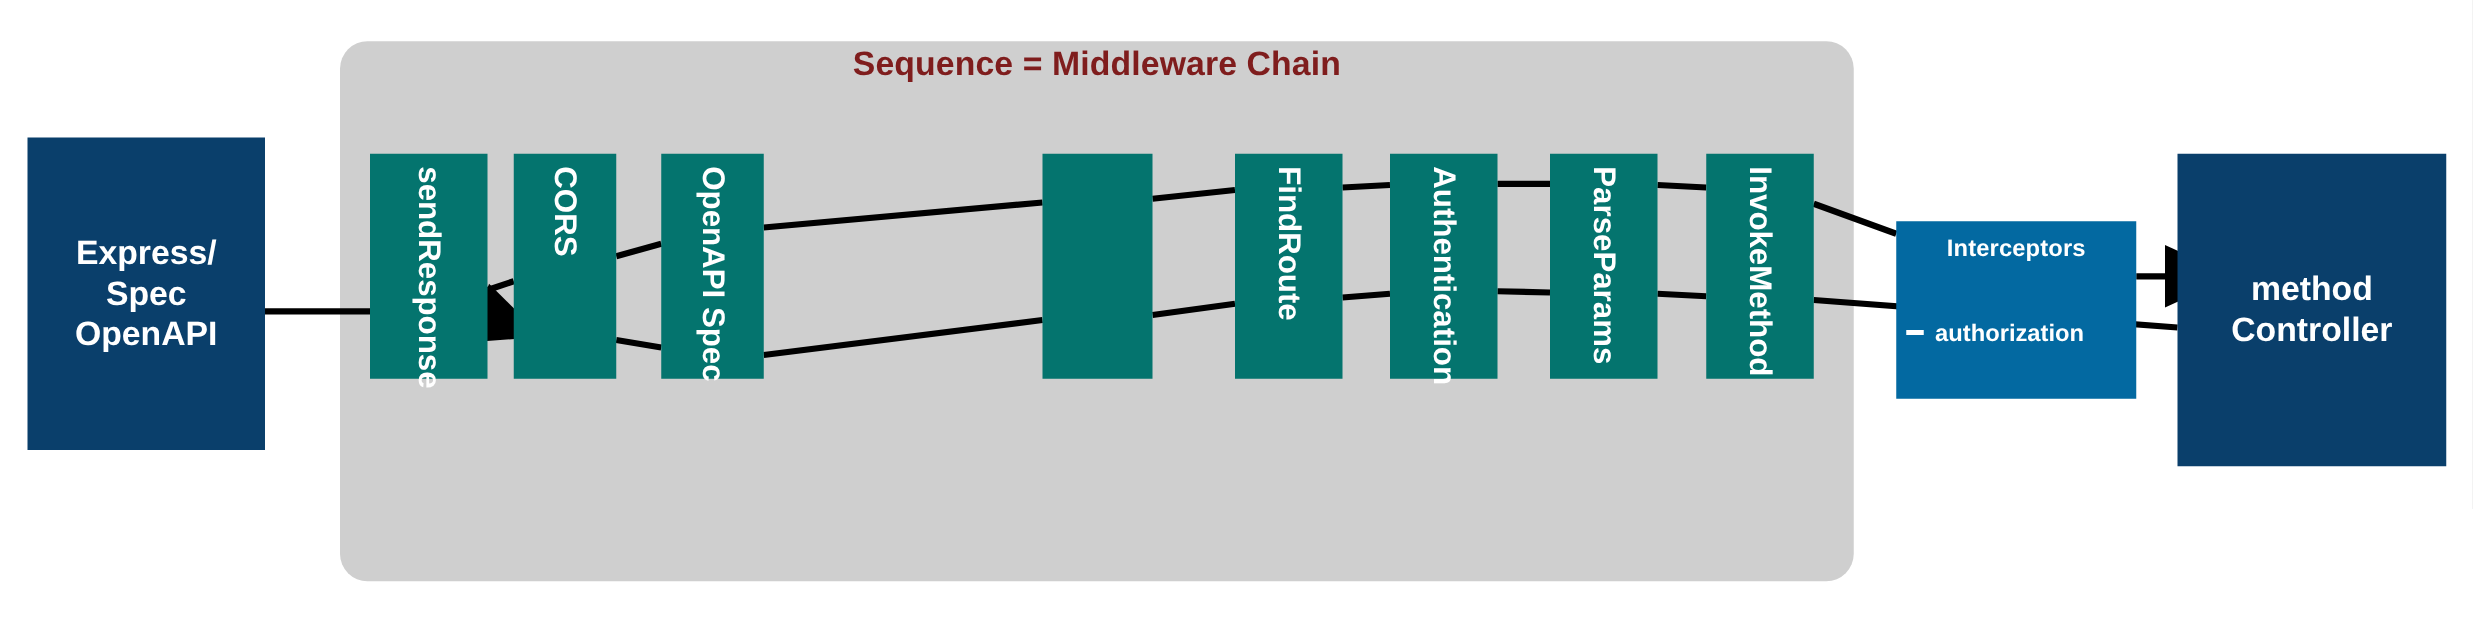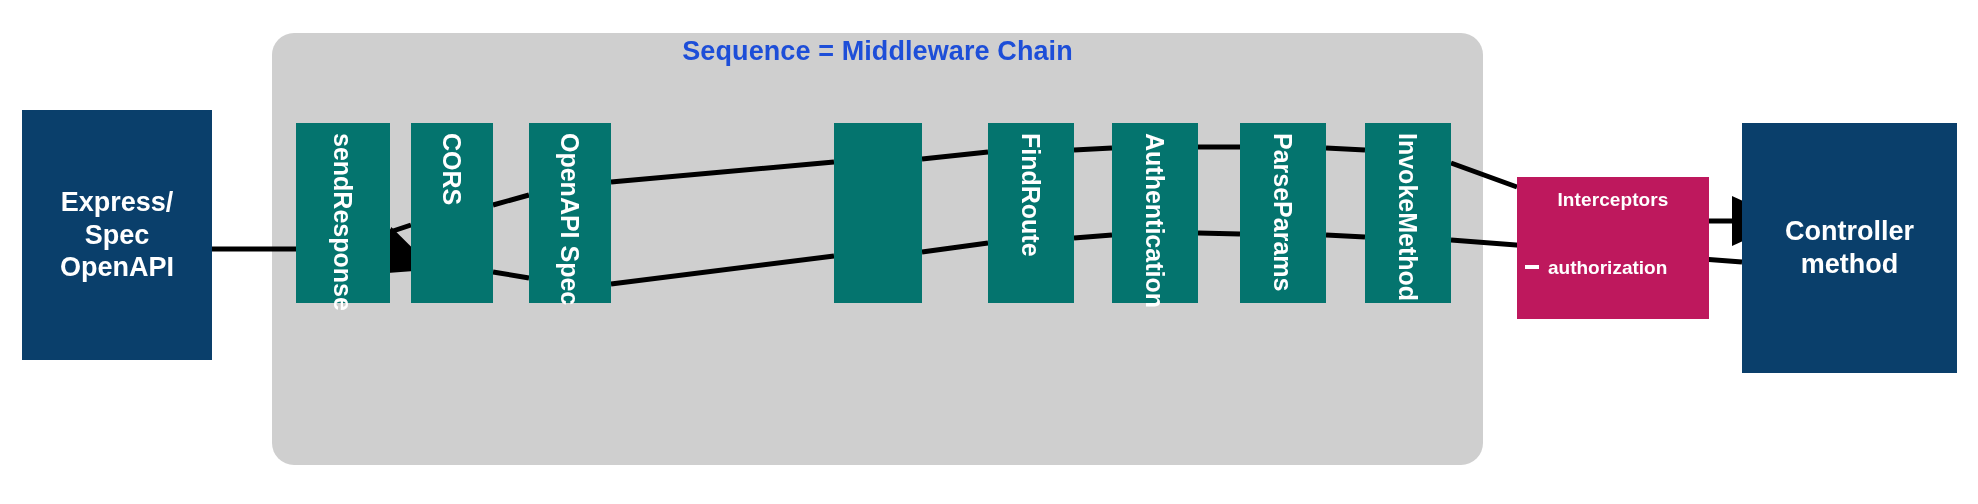--- a/index.html
+++ b/index.html
@@ -8,37 +8,37 @@
 
   #stage{position:absolute;left:0;top:0;width:1978px;height:504px;}
 
   
   .chain-panel{
     position:absolute;left:272px;top:33px;width:1211px;height:432px;
     background:#cfcfcf;border-radius:22px;
   }
   .chain-title{
     position:absolute;left:272px;top:36px;width:1211px;
-    text-align:center;font-size:27px;font-weight:bold;color:#1d4ed8;
+    text-align:center;font-size:27px;font-weight:bold;color:#7f1d1d;
     letter-spacing:0.1px;
   }
 
   
   .navy-box{
     position:absolute;background:#0a3f6b;color:#ffffff;
     display:flex;align-items:center;justify-content:center;text-align:center;
     font-size:27px;font-weight:bold;line-height:1.22;
   }
   #express-box{left:22px;top:110px;width:190px;height:250px;}
   #controller-box{left:1742px;top:123px;width:215px;height:250px;}
 
   
   #interceptors-box{
     position:absolute;left:1517px;top:177px;width:192px;height:142px;
-    background:#be185d;color:#ffffff;
+    background:#0369a1;color:#ffffff;
     padding:0;box-sizing:border-box;
   }
   #interceptors-box .ib-title{
     font-size:19px;font-weight:bold;text-align:center;margin-top:12px;
     letter-spacing:0.1px;
   }
   #interceptors-box ul{
     list-style:none;margin:6px 0 0 0;padding:0 0 0 8px;
   }
   #interceptors-box li{
@@ -152,18 +152,18 @@
       </li>
       <li>
         <span class="dash"></span>
         <span>...</span>
       </li>
     </ul>
   </div>
 
   <div class="navy-box" id="controller-box">
     <div>
+      <div>method</div>
       <div>Controller</div>
-      <div>method</div>
     </div>
   </div>
 
 </div>
 
 </body></html>

